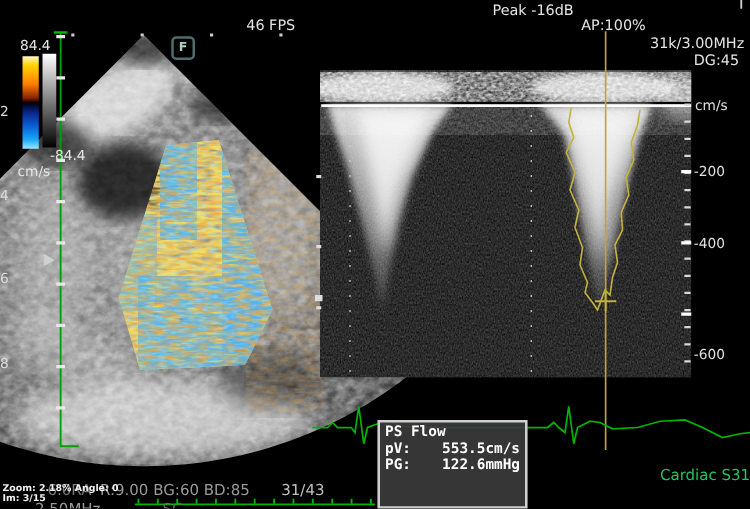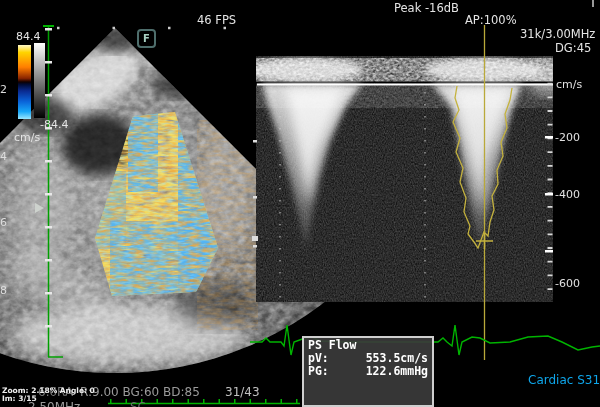--- a/index.html
+++ b/index.html
@@ -11,21 +11,21 @@
   svg{position:absolute;left:0;top:0;}
   .cbar{position:absolute;left:18px;top:45px;width:13px;height:74px;
         background:linear-gradient(180deg,#fff8c8 0%,#ffd400 10%,#ff7e00 30%,#8a2400 45%,#100000 50%,
         #000a30 53%,#0a2a90 62%,#0a62d8 76%,#18a8f8 90%,#9ae8ff 100%);}
   .gbar{position:absolute;left:34px;top:43px;width:11px;height:75px;
         background:linear-gradient(180deg,#ffffff,#000000);}
   .fbox{position:absolute;left:137px;top:29px;width:15px;height:15px;border:2px solid #4e6e6c;
         border-radius:4px;color:#a8cfc2;font-size:10px;font-weight:bold;text-align:center;line-height:15px;}
   .focus{position:absolute;left:35px;top:203px;width:0;height:0;
          border-top:5px solid transparent;border-bottom:5px solid transparent;border-left:9px solid #cdd2cd;}
-  .mbox{position:absolute;left:302px;top:336px;width:132px;height:71px;background:rgba(58,58,58,.93);
+  .mbox{position:absolute;left:302px;top:336px;width:120px;height:71px;background:rgba(58,58,58,.93);
         border:2px solid #cfcfcf;color:#fff;font-family:"DejaVu Sans Mono",monospace;
         font-size:11.5px;font-weight:bold;padding:1px 4px;box-sizing:border-box;}
   .mrow{display:flex;justify-content:space-between;line-height:13px;}
   .depth{position:absolute;left:0;width:10px;color:#ddd;font-size:11px;}
   .sc{position:absolute;left:555px;color:#e0e0e0;font-size:11px;}
 </style>
 </head>
 <body>
 
 <div class="screen">
@@ -221,14 +221,14 @@
   </div>
 
   <div class="t dim" style="left:18px;top:373px;font-size:12px;margin-top:44px;">9-2MHz</div>
   <div class="t" style="left:38px;top:386px;font-size:12px;color:#7a7a7a;">6.0RA</div>
   <div class="t dim" style="left:80px;top:386px;font-size:12px;">R:9.00 BG:60 BD:85</div>
   <div class="t tiny" style="left:2px;top:387px;">Zoom: 2.18% Angle: 0</div>
   <div class="t tiny" style="left:2px;top:395px;">Im: 3/15</div>
   <div class="t" style="left:225px;top:386px;font-size:12px;color:#c0c0c0;">31/43</div>
   <div class="t dim" style="left:28px;top:401px;font-size:12px;">2.50MHz</div>
   <div class="t dim" style="left:130px;top:401px;font-size:12px;color:#6a6a6a;">SC</div>
-  <div class="t" style="left:528px;top:374px;font-size:12px;color:#0ea5e9;">Cardiac S31</div>
+  <div class="t" style="left:528px;top:374px;font-size:12px;color:#22c55e;">Cardiac S31</div>
 </div>
 
 </body></html>

